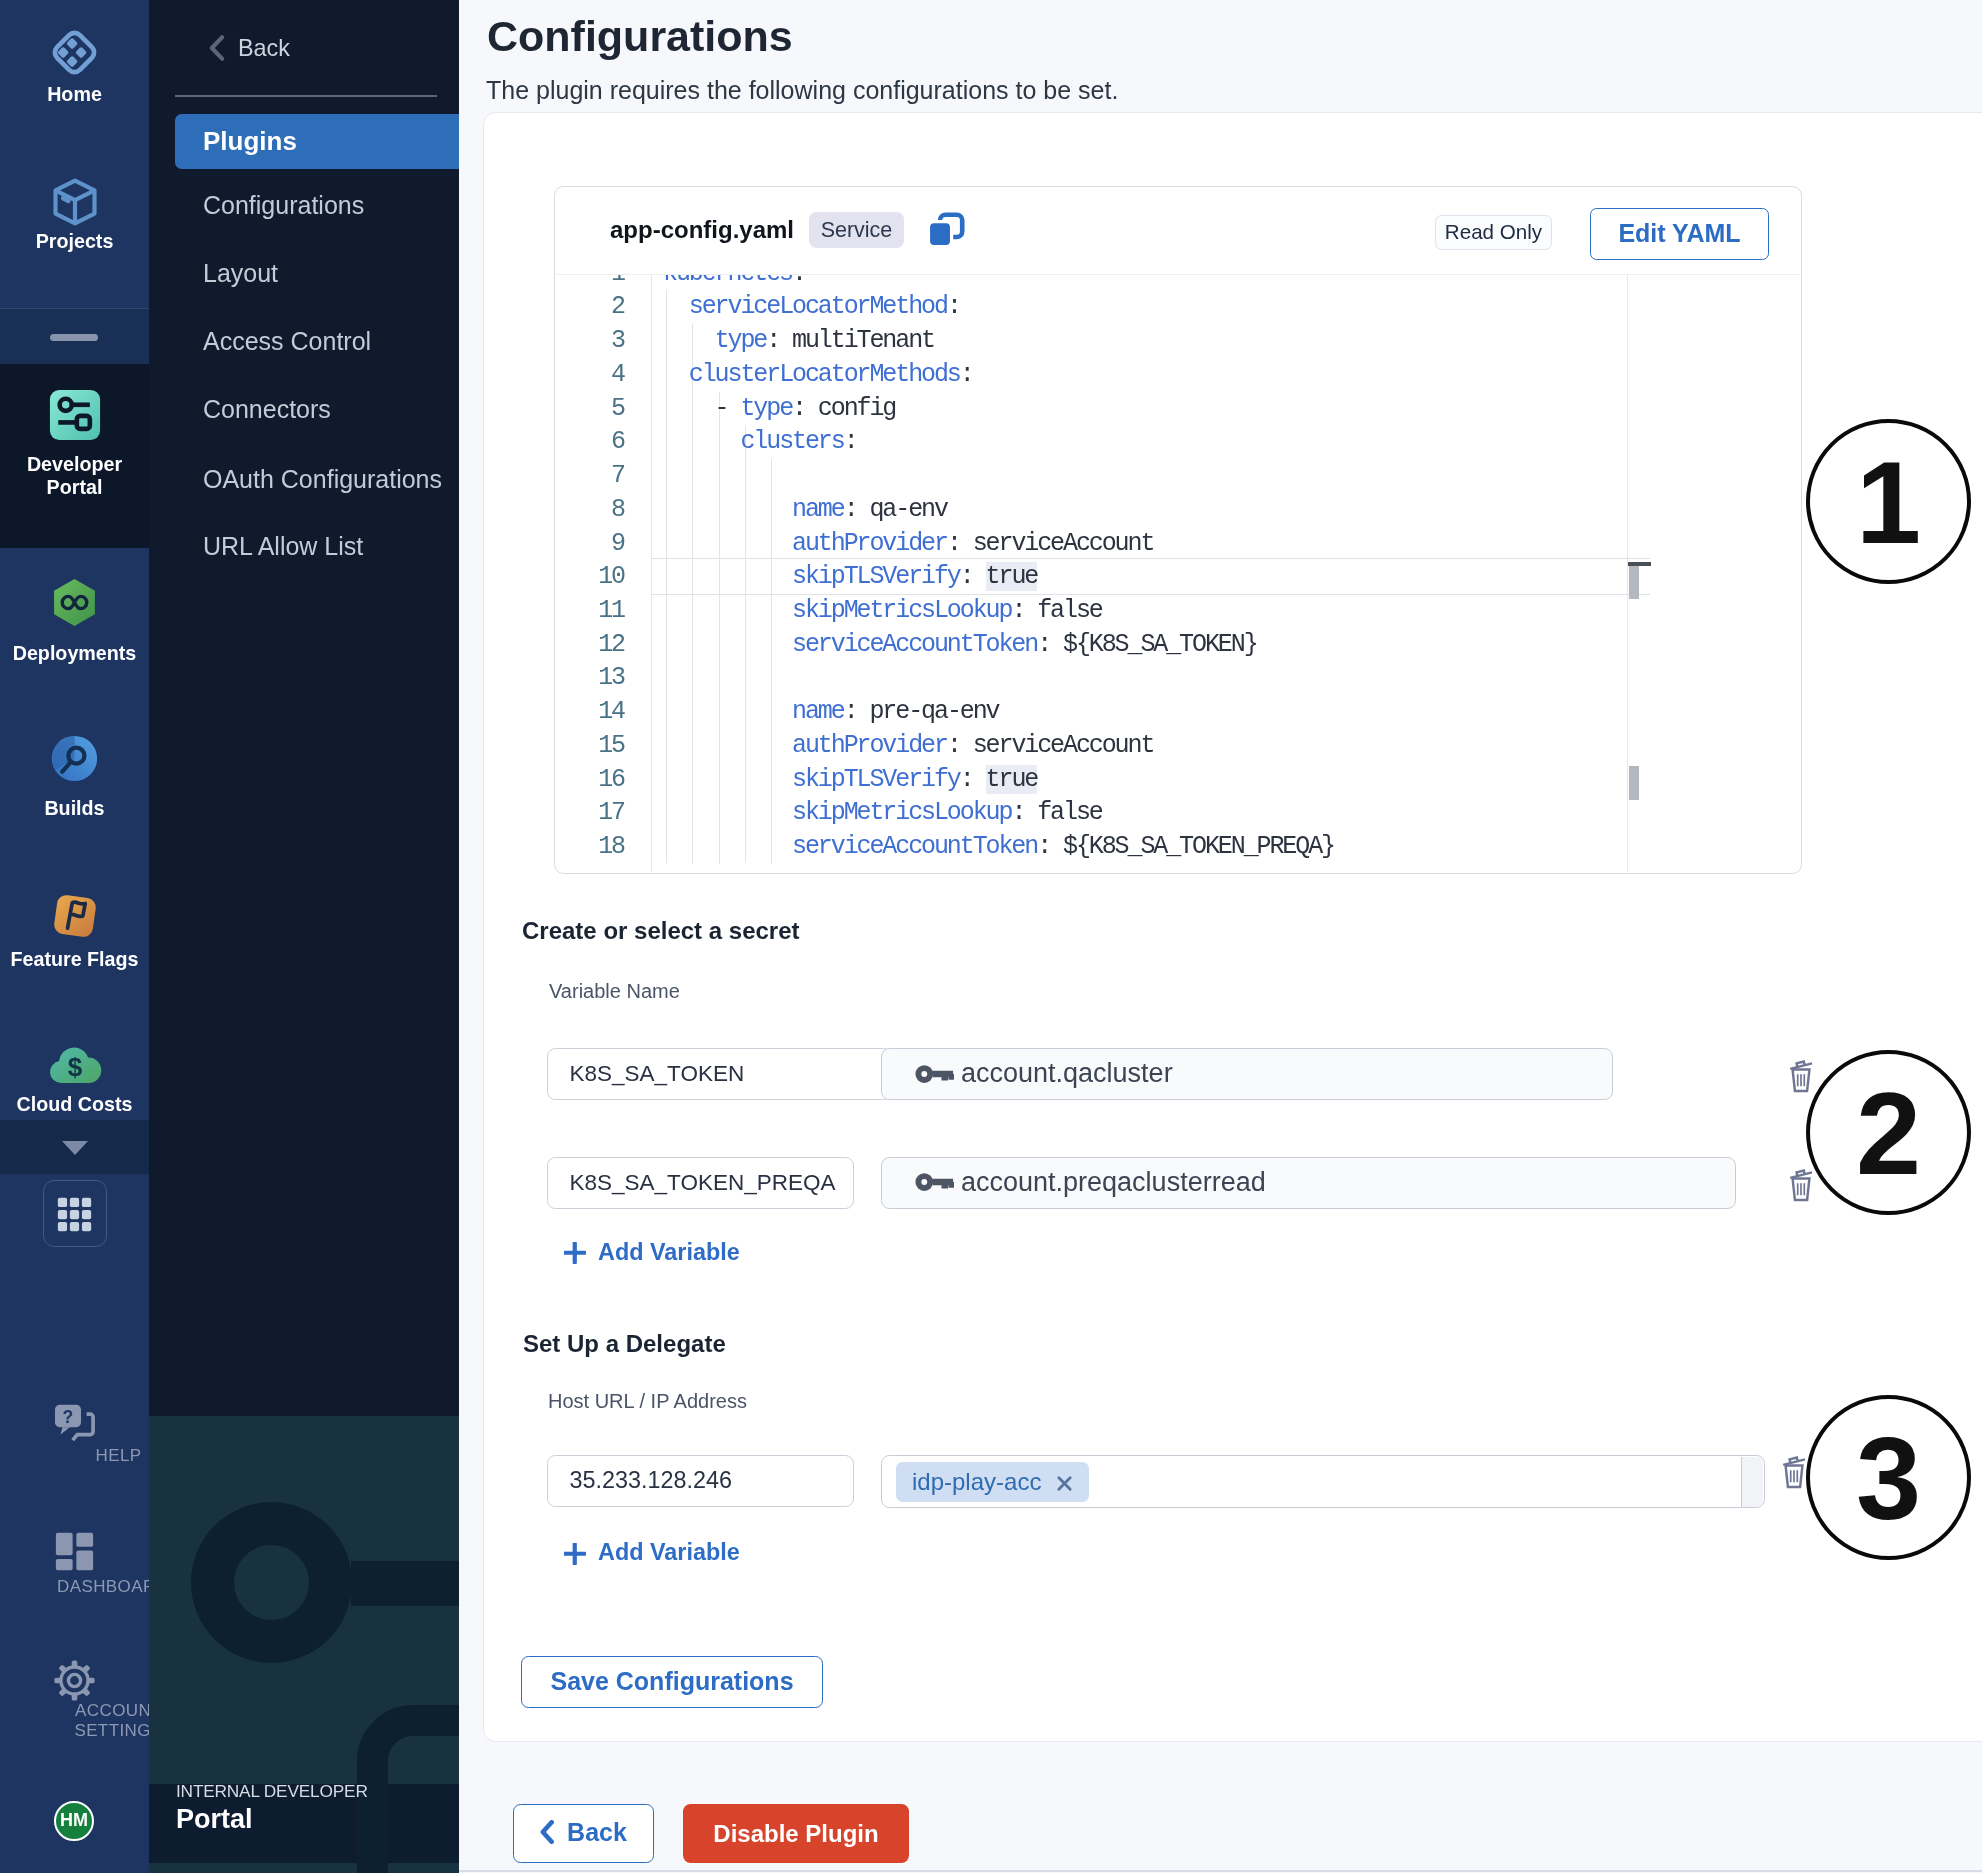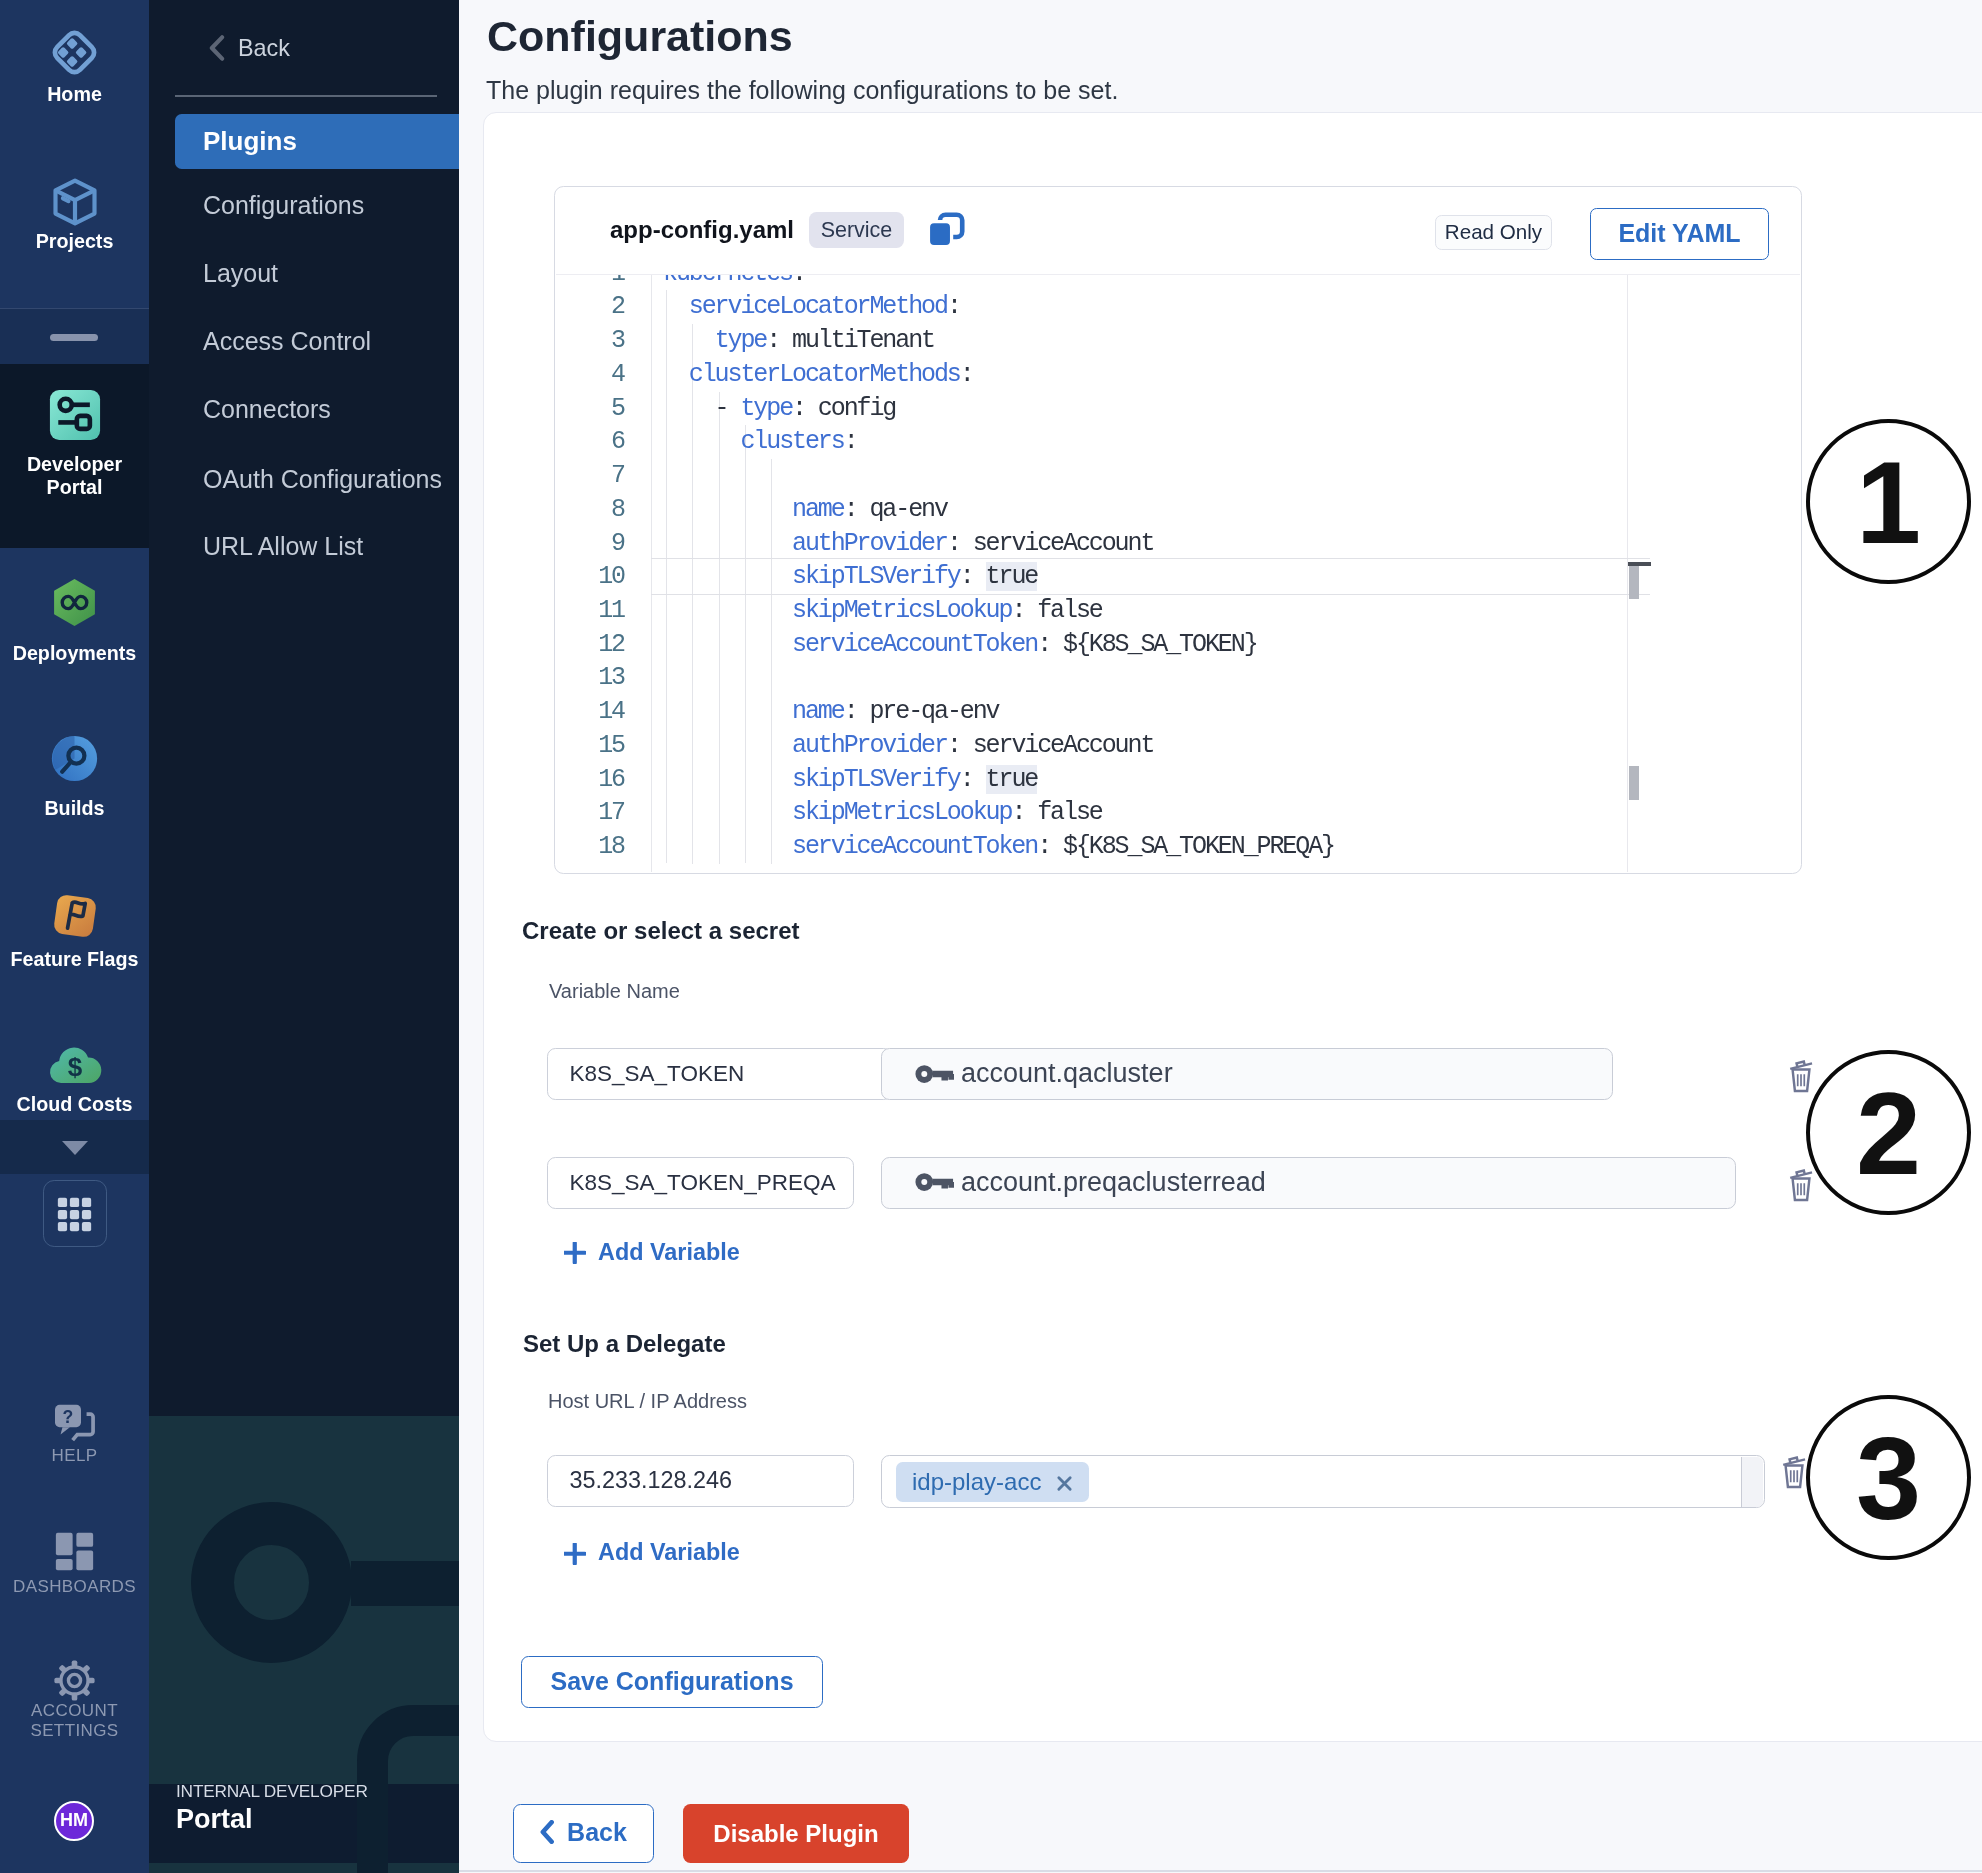--- a/index.html
+++ b/index.html
@@ -8,21 +8,21 @@
   .abs { position:absolute; }
 
   
   #leftnav { position:absolute; left:0; top:0; width:149px; height:1874px; background:#1d3560; overflow:hidden; }
   #leftnav .band2 { position:absolute; left:0; top:308px; width:149px; height:56px; background:#192f55; border-top:0.9px solid #33486f; }
   #leftnav .dash { position:absolute; left:50px; top:334px; width:48px; height:6.6px; border-radius:3.7px; background:#8893ac; }
   #leftnav .darksec { position:absolute; left:0; top:364px; width:149px; height:184px; background:#0c1829; }
   #leftnav .chevband { position:absolute; left:0; top:1120px; width:149px; height:54px; background:#152a4b; }
   #leftnav .chevband i { position:absolute; left:62px; top:20.6px; width:0; height:0; border-left:13px solid transparent; border-right:13px solid transparent; border-top:14px solid #7d8aa5; }
   .navlab { position:absolute; width:149px; text-align:center; color:#fff; font-weight:600; font-size:19.7px; line-height:23.4px; }
-  .navlab.sm { color:#8d99b2; font-weight:400; font-size:17px; letter-spacing:0.4px; }
+  .navlab.sm { color:#8d99b2; font-weight:400; font-size:17px; letter-spacing:0.4px;margin-left:44px; }
   .cicon { position:absolute; left:0; width:149px; text-align:center; }
 
   
   #sidenav { position:absolute; left:149px; top:0; width:310px; height:1874px; background:#0f1b2d; overflow:hidden; }
   #sidenav .backrow { position:absolute; left:59px; top:35px; color:#ccd3dd; font-size:23.4px; }
   #sidenav .backrow svg { vertical-align:-3.7px; }
   #sidenav .divider { position:absolute; left:26px; top:95px; width:262px; height:1.9px; background:#99a2b0; opacity:.55; }
   .mitem { position:absolute; left:54px; color:#c3cbd7; font-size:25px; }
   .mactive { position:absolute; left:26px; top:114px; width:284px; height:55px; background:#2e6db8; border-radius:6.6px 0 0 6.6px; color:#fff; font-size:26px; font-weight:600; line-height:55px; padding-left:28px; }
   
@@ -268,21 +268,21 @@
         <rect x="37.5" y="20" width="7" height="6" rx="2"></rect>
         <rect x="20" y="1.5" width="6" height="7" rx="2" transform="rotate(45 23 23)"></rect>
         <rect x="20" y="37.5" width="6" height="7" rx="2" transform="rotate(45 23 23)"></rect>
         <rect x="1.5" y="20" width="7" height="6" rx="2" transform="rotate(45 23 23)"></rect>
         <rect x="37.5" y="20" width="7" height="6" rx="2" transform="rotate(45 23 23)"></rect>
       </g>
     </g>
   </svg></div>
   <div class="navlab sm" style="top:1701px;line-height:19.7px">ACCOUNT<br>SETTINGS</div>
 
-  <div class="abs" style="left:54px;top:1801px;width:40px;height:40px;border-radius:50%;background:#6d28d9;border:2.8px solid #fff;text-align:center;line-height:35px;color:#fff;font-weight:700;font-size:18px">HM</div>
+  <div class="abs" style="left:54px;top:1801px;width:40px;height:40px;border-radius:50%;background:#15803d;border:2.8px solid #fff;text-align:center;line-height:35px;color:#fff;font-weight:700;font-size:18px">HM</div>
 </div>
 
 <div id="sidenav">
   <div class="backrow"><svg width="17" height="26" viewBox="0 0 18 28" fill="none" style="vertical-align:-4.7px">
         <path d="M15 2.5 L4 14 L15 25.5" stroke="#5c6575" stroke-width="4.5" stroke-linecap="round" stroke-linejoin="round"></path>
       </svg><span style="margin-left:13px">Back</span></div>
   <div class="divider"></div>
   <div class="mactive">Plugins</div>
   <div class="mitem" style="top:191px">Configurations</div>
   <div class="mitem" style="top:259px">Layout</div>

